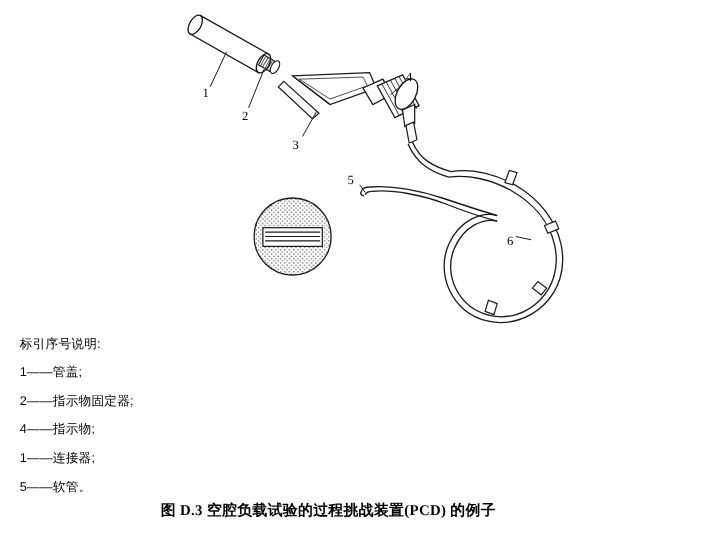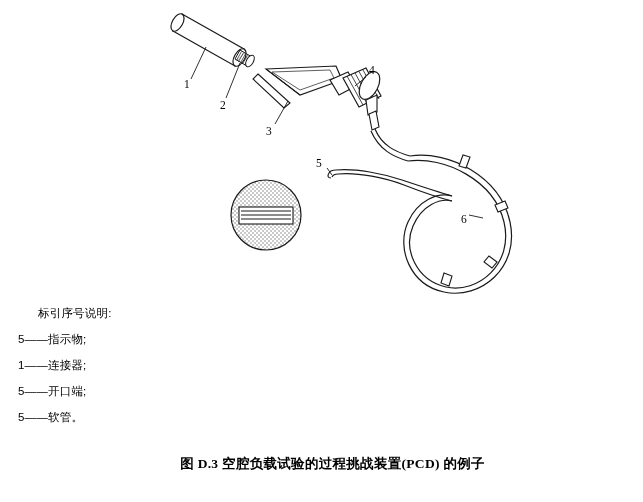--- a/index.html
+++ b/index.html
@@ -30,39 +30,37 @@
   .legend {
     position: absolute;
     left: 18px;
     top: 300px;
     width: 260px;
   }
   .legend-title {
     font-size: 11.5px;
     line-height: 26px;
     letter-spacing: 0.2px;
-    margin-left: 20px;
   }
   .legend-item {
     font-size: 11.5px;
     line-height: 26px;
     letter-spacing: 0.2px;
     white-space: nowrap;
   }
   .caption {
     position: absolute;
     left: 0;
     top: 455px;
     width: 597px;
     text-align: center;
     font-family: "Liberation Serif", serif;
     font-weight: bold;
     font-size: 13.5px;
     letter-spacing: 0.3px;
-    padding-left: 34px;
   }
   svg text.calloutnum {
     font-family: "Liberation Serif", serif;
     font-size: 11.5px;
     fill: #000;
   }
 </style>
 </head>
 <body>
 
@@ -167,21 +165,22 @@
       <text class="calloutnum" x="220" y="109">2</text>
       <text class="calloutnum" x="266" y="135">3</text>
       <text class="calloutnum" x="369" y="74">4</text>
       <text class="calloutnum" x="316" y="167">5</text>
       <text class="calloutnum" x="461" y="223">6</text>
     </g>
   </svg>
 
   <div class="legend">
     <div class="legend-title">标引序号说明:</div>
-    <div class="legend-item">5——指示物;</div>
+    <div class="legend-item">1——管盖;</div>
+    <div class="legend-item">2——指示物固定器;</div>
+    <div class="legend-item">4——指示物;</div>
     <div class="legend-item">1——连接器;</div>
-    <div class="legend-item">5——开口端;</div>
     <div class="legend-item">5——软管。</div>
   </div>
 
   <div class="caption">图 D.3    空腔负载试验的过程挑战装置(PCD) 的例子</div>
 
 </div>
 
 </body></html>

